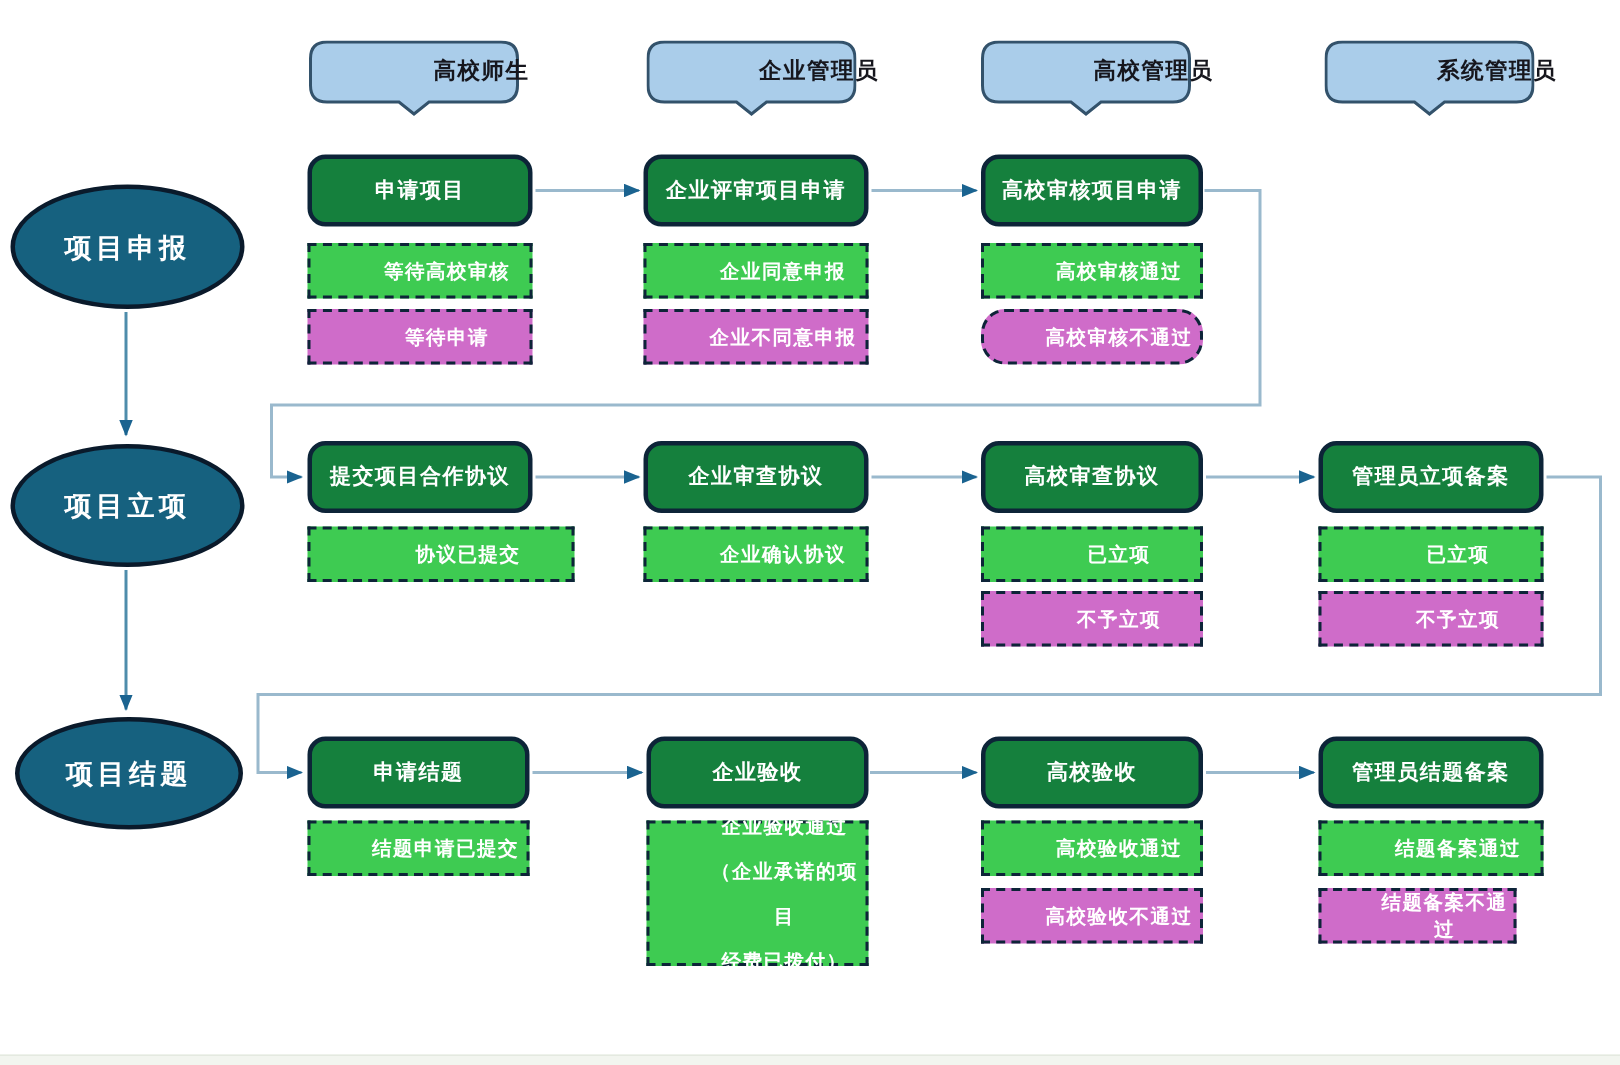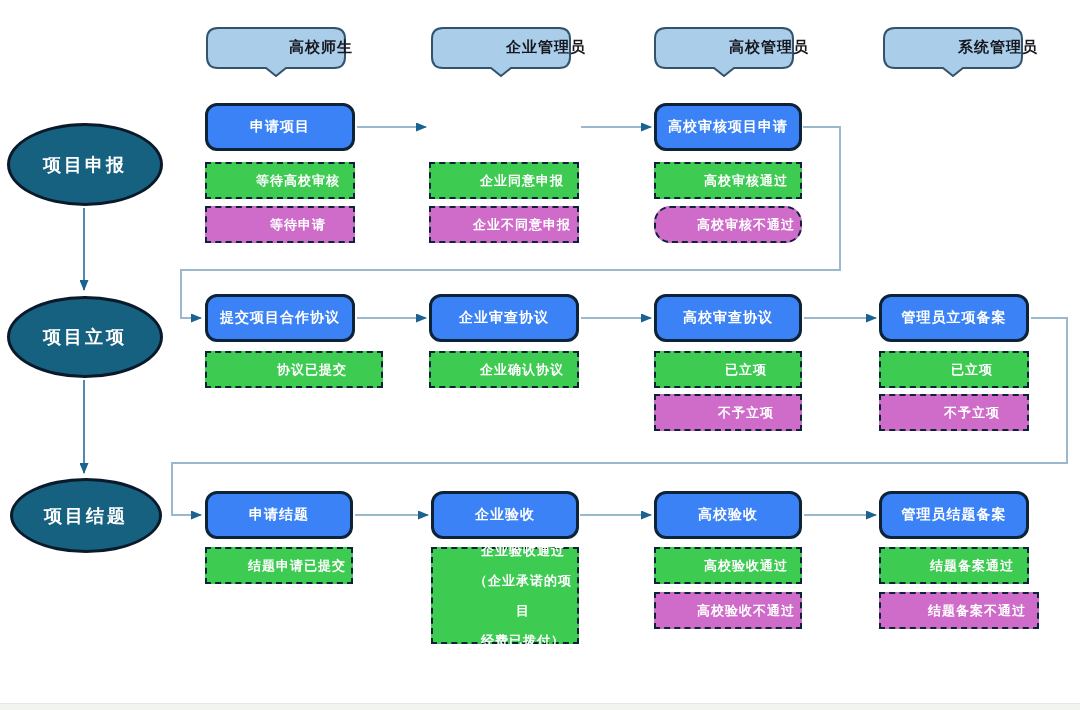--- a/index.html
+++ b/index.html
@@ -12,21 +12,21 @@
   .lane svg{position:absolute;left:0;top:0;}
   .lane .lbl{position:absolute;left:0;top:0;width:140px;height:41px;display:flex;align-items:center;justify-content:center;
     font-size:15px;font-weight:600;color:#16161d;letter-spacing:1px;padding-left:45px;}
 
   
   .phase{position:absolute;background:#16617f;border:3px solid #0a1a2b;border-radius:50%;
     display:flex;align-items:center;justify-content:center;color:#ffffff;font-size:18px;font-weight:bold;letter-spacing:3px;
     box-sizing:border-box;}
 
   
-  .proc{position:absolute;height:48px;background:#3b82f6;border:3px solid #0d2438;border-radius:12px;
+  .proc{position:absolute;height:48px;background:#15803d;border:3px solid #0d2438;border-radius:12px;
     display:flex;align-items:center;justify-content:center;color:#ffffff;font-size:14px;font-weight:bold;letter-spacing:1px;
     box-sizing:border-box;}
 
   
   .status{position:absolute;height:37px;border:2px dashed #0d2438;display:flex;align-items:center;justify-content:center;
     color:#ffffff;font-size:13px;font-weight:600;letter-spacing:1px;box-sizing:border-box;text-align:center;padding-left:36px;}
   .status.success{background:#3ecb52;}
   .status.fail{background:#cf6cc9;}
   .status.tall{height:97px;flex-direction:column;justify-content:center;line-height:30px;}
 
@@ -86,20 +86,21 @@
       <path d="M12,1 H128 Q139,1 139,12 V30 Q139,41 128,41 H80 L70,49 L60,41 H12 Q1,41 1,30 V12 Q1,1 12,1 Z" fill="#aacdea" stroke="#33526b" stroke-width="2"></path>
     </svg>
     <span class="lbl">系统管理员</span>
   </div>
 
   <div class="phase" style="left:7px;top:123px;width:156px;height:83px;">项目申报</div>
   <div class="phase" style="left:7px;top:296px;width:156px;height:82px;">项目立项</div>
   <div class="phase" style="left:10px;top:478px;width:152px;height:75px;">项目结题</div>
 
   <div class="proc" style="left:205px;top:103px;width:150px;">申请项目</div>
+  <div class="proc" style="left:429px;top:103px;width:150px;">企业评审项目申请</div>
   <div class="proc" style="left:654px;top:103px;width:148px;">高校审核项目申请</div>
 
   <div class="status success" style="left:205px;top:162px;width:150px;">等待高校审核</div>
   <div class="status fail" style="left:205px;top:206px;width:150px;">等待申请</div>
   <div class="status success" style="left:429px;top:162px;width:150px;">企业同意申报</div>
   <div class="status fail" style="left:429px;top:206px;width:150px;">企业不同意申报</div>
   <div class="status success" style="left:654px;top:162px;width:148px;">高校审核通过</div>
   <div class="status fail" style="left:654px;top:206px;width:148px;border-radius:16px;">高校审核不通过</div>
 
   <div class="proc" style="left:205px;top:294px;width:150px;">提交项目合作协议</div>
@@ -123,16 +124,16 @@
 
   <div class="status success tall" style="left:431px;top:547px;width:148px;">
     <span>企业验收通过</span>
     <span>（企业承诺的项目</span>
     <span>经费已拨付）</span>
   </div>
 
   <div class="status success" style="left:654px;top:547px;width:148px;">高校验收通过</div>
   <div class="status fail" style="left:654px;top:592px;width:148px;">高校验收不通过</div>
   <div class="status success" style="left:879px;top:547px;width:150px;">结题备案通过</div>
-  <div class="status fail" style="left:879px;top:592px;width:160px;">结题备案不通过</div>
+  <div class="status fail" style="left:879px;top:592px;width:132px;">结题备案不通过</div>
 
   <div class="bottom-bar"></div>
 </div>
 
 </body></html>

